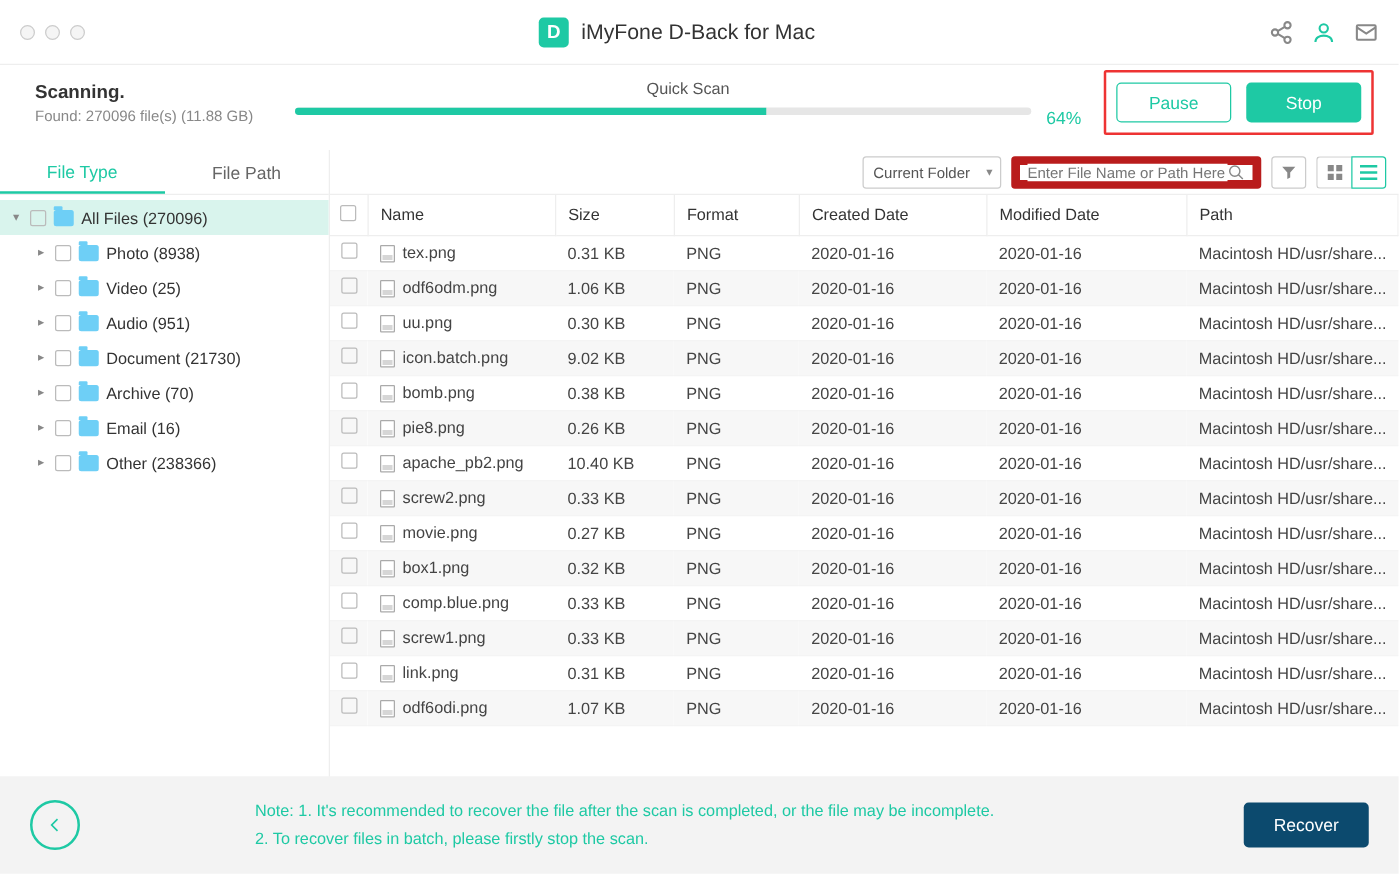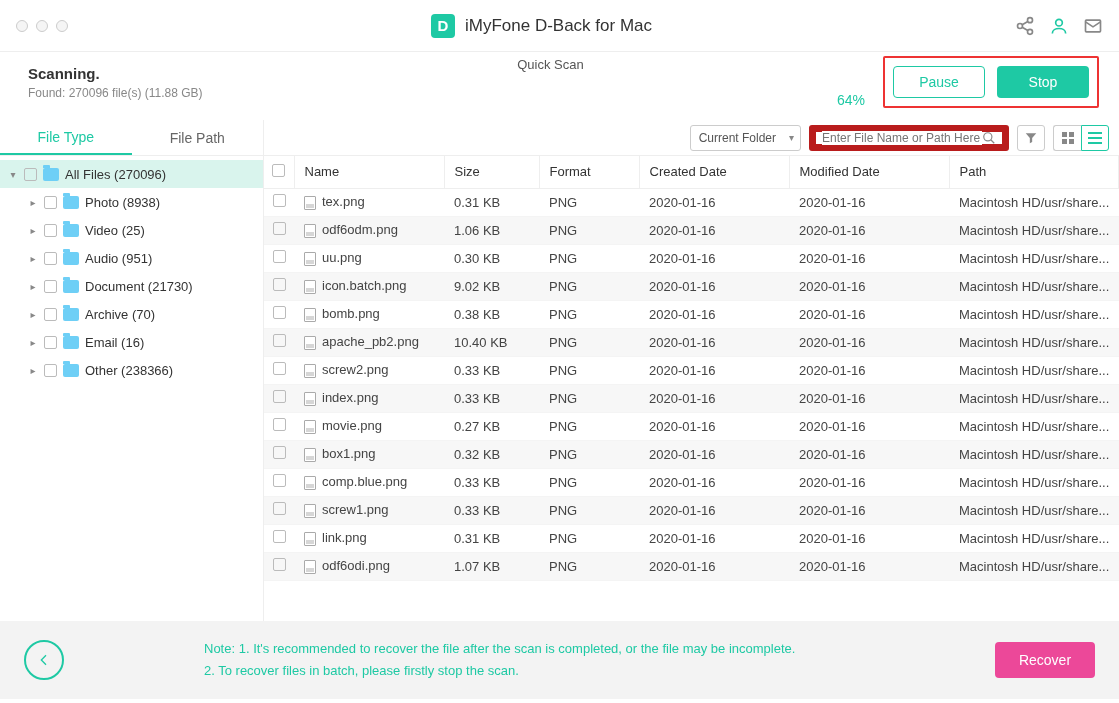--- a/index.html
+++ b/index.html
@@ -15,21 +15,21 @@
 .titlebar-right svg { width: 20px; height: 20px; }
 .icon-user svg { stroke: #1ec9a4; }
 
 
 .scanbar { display: flex; align-items: center; padding: 4px 20px 12px 28px; gap: 18px; }
 .scan-left { width: 190px; }
 .scan-status { font-size: 15px; color: #333; margin-bottom: 4px; font-weight: bold; }
 .scan-found { font-size: 12px; color: #888; }
 .scan-mid { flex: 1; text-align: center; }
 .scan-mode { font-size: 13px; color: #555; margin-bottom: 8px; }
-.progress-row { display: flex; align-items: flex-end; gap: 12px; flex-direction: column; }
+.progress-row { display: flex; align-items: flex-start; gap: 12px; }
 .progress-bar { flex: 1; height: 6px; background: #e6e6e6; border-radius: 3px; overflow: hidden; position: relative; }
 .progress-fill { height: 100%; background: #1ec9a4; width: 64%; }
 .progress-pct { color: #1ec9a4; font-size: 14px; font-weight: 500; }
 .scan-buttons { display: flex; gap: 12px; padding: 8px; border: 2px solid #e33; border-radius: 2px; }
 .btn { width: 92px; height: 32px; border-radius: 4px; font-size: 14px; display: flex; align-items: center; justify-content: center; cursor: pointer; }
 .btn-pause { border: 1px solid #1ec9a4; color: #1ec9a4; background: #fff; }
 .btn-stop { background: #1ec9a4; color: #fff; border: none; }
 
 
 .main { display: flex; height: 503px; }
@@ -75,21 +75,21 @@
 .col-name { width: 150px; }
 .col-size { width: 95px; }
 .col-format { width: 100px; }
 .col-created { width: 150px; }
 .col-modified { width: 160px; }
 
 
 .footer { height: 78px; background: #f3f3f3; display: flex; align-items: center; padding: 0 24px; gap: 140px; position: absolute; bottom: 4px; left: 0; right: 0; }
 .back-btn { width: 40px; height: 40px; border: 2px solid #1ec9a4; border-radius: 50%; display: flex; align-items: center; justify-content: center; color: #1ec9a4; cursor: pointer; }
 .note { font-size: 13px; color: #1ec9a4; line-height: 1.7; flex: 1; }
-.recover-btn { width: 100px; height: 36px; border-radius: 4px; background: #ec4899; color: #fff; display: flex; align-items: center; justify-content: center; font-size: 14px; cursor: pointer; }
+.recover-btn { width: 100px; height: 36px; border-radius: 4px; background: #0c4a6e; color: #fff; display: flex; align-items: center; justify-content: center; font-size: 14px; cursor: pointer; }
 
 svg { display: block; }
 </style>
 </head>
 <body>
 
 <div class="titlebar">
   <div class="traffic-lights">
     <div class="traffic-light"></div>
     <div class="traffic-light"></div>
@@ -291,39 +291,39 @@
               <td><span class="row-cb"></span></td>
               <td class="col-name"><span class="file-icon"></span><span>bomb.png</span></td>
               <td class="col-size">0.38 KB</td>
               <td class="col-format">PNG</td>
               <td class="col-created">2020-01-16</td>
               <td class="col-modified">2020-01-16</td>
               <td>Macintosh HD/usr/share...</td>
             </tr>
             <tr>
               <td><span class="row-cb"></span></td>
+              <td class="col-name"><span class="file-icon"></span><span>pie8.png</span></td>
+              <td class="col-size">0.26 KB</td>
+              <td class="col-format">PNG</td>
+              <td class="col-created">2020-01-16</td>
+              <td class="col-modified">2020-01-16</td>
+              <td>Macintosh HD/usr/share...</td>
+            </tr>
+            <tr>
+              <td><span class="row-cb"></span></td>
               <td class="col-name"><span class="file-icon"></span><span>apache_pb2.png</span></td>
               <td class="col-size">10.40 KB</td>
               <td class="col-format">PNG</td>
               <td class="col-created">2020-01-16</td>
               <td class="col-modified">2020-01-16</td>
               <td>Macintosh HD/usr/share...</td>
             </tr>
             <tr>
               <td><span class="row-cb"></span></td>
               <td class="col-name"><span class="file-icon"></span><span>screw2.png</span></td>
-              <td class="col-size">0.33 KB</td>
-              <td class="col-format">PNG</td>
-              <td class="col-created">2020-01-16</td>
-              <td class="col-modified">2020-01-16</td>
-              <td>Macintosh HD/usr/share...</td>
-            </tr>
-            <tr>
-              <td><span class="row-cb"></span></td>
-              <td class="col-name"><span class="file-icon"></span><span>index.png</span></td>
               <td class="col-size">0.33 KB</td>
               <td class="col-format">PNG</td>
               <td class="col-created">2020-01-16</td>
               <td class="col-modified">2020-01-16</td>
               <td>Macintosh HD/usr/share...</td>
             </tr>
             <tr>
               <td><span class="row-cb"></span></td>
               <td class="col-name"><span class="file-icon"></span><span>movie.png</span></td>
               <td class="col-size">0.27 KB</td>

